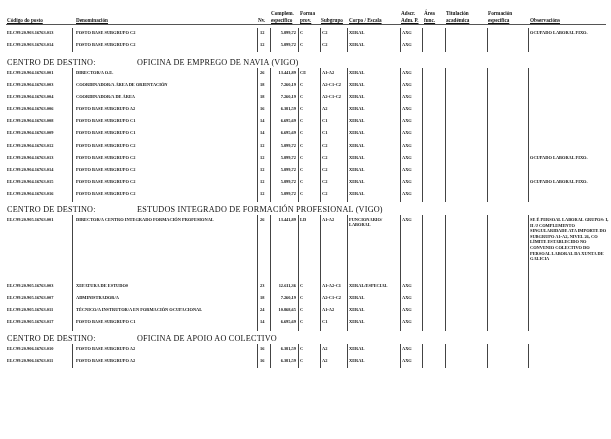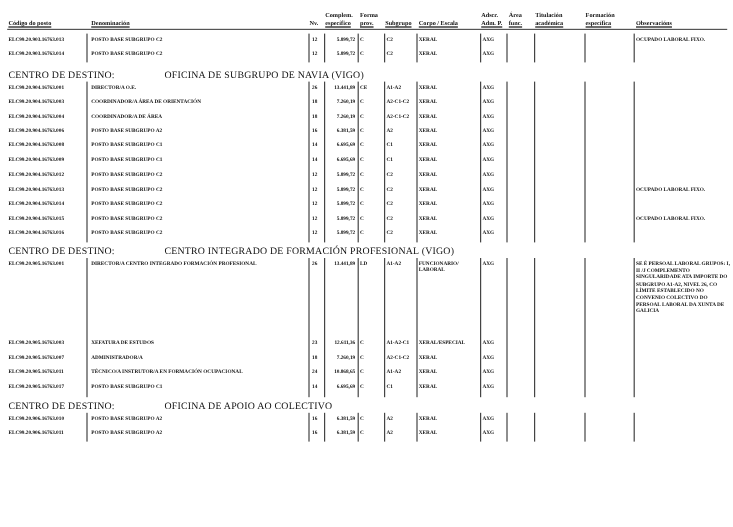--- a/index.html
+++ b/index.html
@@ -71,21 +71,21 @@
   <span class="cell" style="left:76px;">POSTO BASE SUBGRUPO C2</span>
   <span class="cell" style="left:260px;">12</span>
   <span class="cell r" style="left:272px;width:24px;">5.899,72</span>
   <span class="cell" style="left:300px;">C</span>
   <span class="cell" style="left:322px;">C2</span>
   <span class="cell" style="left:349px;">XERAL</span>
   <span class="cell" style="left:402px;">AXG</span>
 </div>
 
 <div class="section" style="left:7px;top:58px;">CENTRO DE DESTINO:</div>
-<div class="section" style="left:137px;top:58px;">OFICINA DE SUBGRUPO DE NAVIA (VIGO)</div>
+<div class="section" style="left:137px;top:58px;">OFICINA DE EMPREGO DE NAVIA (VIGO)</div>
 
 <div>
   <div class="vline" style="left:72px;top:68px;height:134px;"></div>
   <div class="vline" style="left:257px;top:68px;height:134px;"></div>
   <div class="vline" style="left:270px;top:68px;height:134px;"></div>
   <div class="vline" style="left:298px;top:68px;height:134px;"></div>
   <div class="vline" style="left:320px;top:68px;height:134px;"></div>
   <div class="vline" style="left:347px;top:68px;height:134px;"></div>
   <div class="vline" style="left:400px;top:68px;height:134px;"></div>
   <div class="vline" style="left:422px;top:68px;height:134px;"></div>
@@ -203,21 +203,21 @@
     <span class="cell" style="left:260px;">12</span>
     <span class="cell r" style="left:272px;width:24px;">5.899,72</span>
     <span class="cell" style="left:300px;">C</span>
     <span class="cell" style="left:322px;">C2</span>
     <span class="cell" style="left:349px;">XERAL</span>
     <span class="cell" style="left:402px;">AXG</span>
   </div>
 </div>
 
 <div class="section" style="left:7px;top:205px;">CENTRO DE DESTINO:</div>
-<div class="section" style="left:137px;top:205px;">CENTRO INTEGRADO DE FORMACIÓN PROFESIONAL (VIGO)</div>
+<div class="section" style="left:137px;top:205px;">ESTUDOS INTEGRADO DE FORMACIÓN PROFESIONAL (VIGO)</div>
 
 <div>
   <div class="vline" style="left:72px;top:215px;height:116px;"></div>
   <div class="vline" style="left:257px;top:215px;height:116px;"></div>
   <div class="vline" style="left:270px;top:215px;height:116px;"></div>
   <div class="vline" style="left:298px;top:215px;height:116px;"></div>
   <div class="vline" style="left:320px;top:215px;height:116px;"></div>
   <div class="vline" style="left:347px;top:215px;height:116px;"></div>
   <div class="vline" style="left:400px;top:215px;height:116px;"></div>
   <div class="vline" style="left:422px;top:215px;height:116px;"></div>

